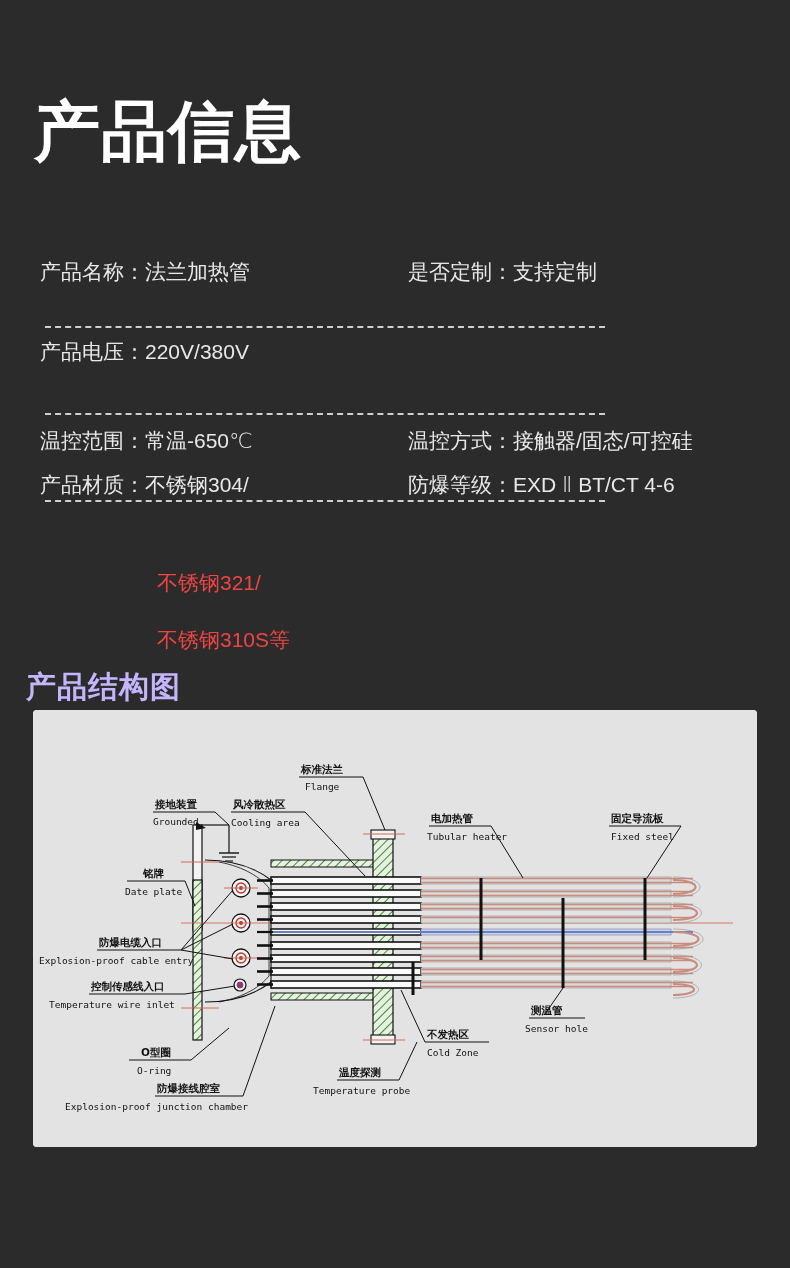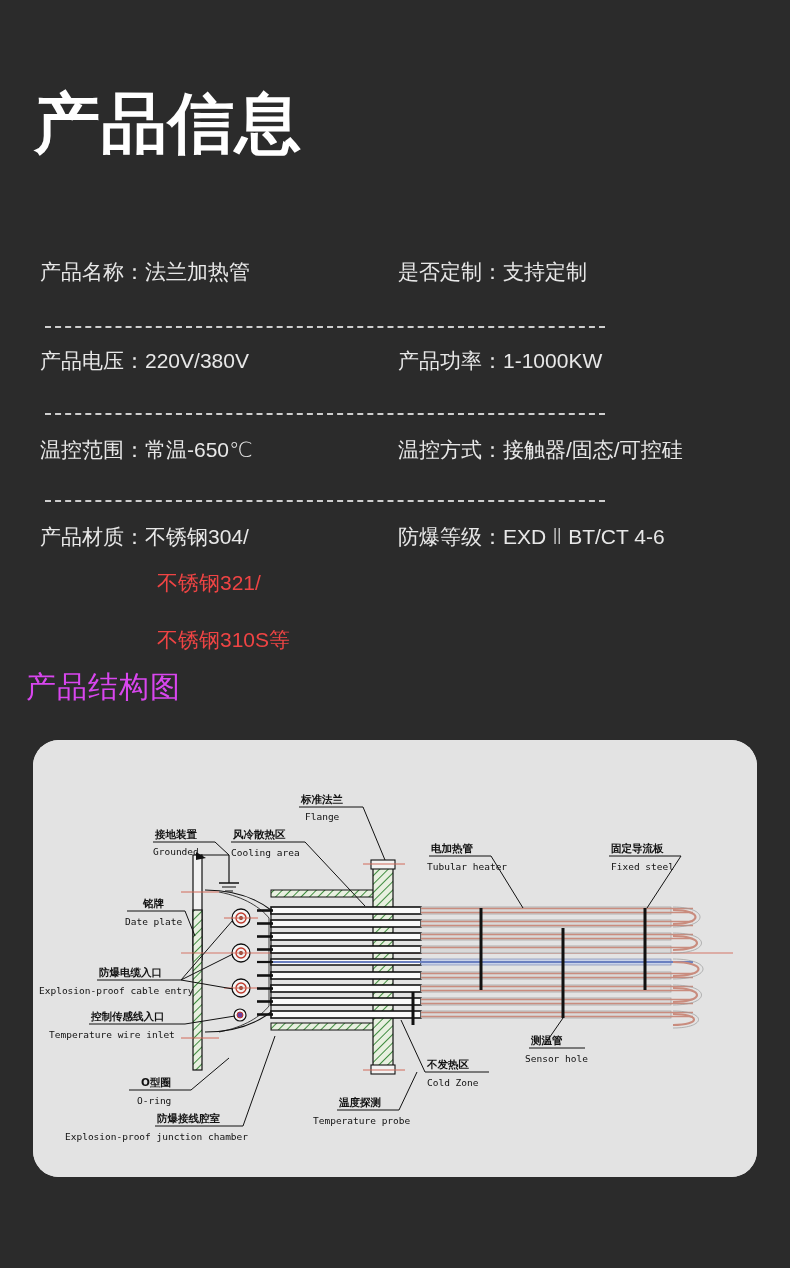--- a/index.html
+++ b/index.html
@@ -7,21 +7,21 @@
     width: 790px; height: 1268px;
     background: #2b2b2b;
     font-family: "Liberation Sans", "DejaVu Sans", sans-serif;
     overflow: hidden;
   }
   .page { position: relative; width: 790px; height: 1268px; background: #2b2b2b; }
 
   
   .main-title {
     position: absolute;
-    left: 34px; top: 90px;
+    left: 34px; top: 98px;
     font-size: 66px;
     font-weight: bold;
     color: #ffffff;
     letter-spacing: 1px;
     line-height: 1;
   }
 
   
   .spec-table {
     position: absolute;
@@ -35,21 +35,21 @@
     height: 44px;
   }
   .spec-cell {
     font-size: 21px;
     color: #e8e8e8;
     line-height: 28px;
     white-space: nowrap;
     font-weight: 300;
   }
   .spec-cell.left  { position: absolute; left: 40px; }
-  .spec-cell.right { position: absolute; left: 398px; text-align: right; }
+  .spec-cell.right { position: absolute; left: 408px; text-align: right; }
   .spec-label { color: #e8e8e8; }
   .spec-value { color: #e8e8e8; }
 
   .divider {
     position: absolute;
     left: 45px;
     width: 560px;
     height: 0;
     border-top: 2px dashed #cfcfcf;
   }
@@ -67,32 +67,32 @@
     font-weight: 300;
   }
   .cont-line.c1 { top: 311px; }
   .cont-line.c2 { top: 368px; }
 
   
   .section-title {
     position: absolute;
     left: 26px; top: 667px;
     font-size: 30px;
-    font-weight: normal;
-    color: #d946ef;
+    font-weight: bold;
+    color: #c4b5fd;
     letter-spacing: 1px;
   }
 
   
   .diagram-card {
     position: absolute;
-    left: 33px; top: 740px;
+    left: 33px; top: 710px;
     width: 724px; height: 437px;
     background: #e3e3e3;
-    border-radius: 26px;
+    border-radius: 4px;
     overflow: hidden;
   }
   .diagram-svg { display: block; width: 724px; height: 437px; }
 
   
   .lbl-cn { font-family: "DejaVu Sans", sans-serif; font-size: 10.5px; font-weight: bold; fill: #111; }
   .lbl-en { font-family: "DejaVu Sans Mono", monospace; font-size: 9.5px; fill: #111; }
   .leader { stroke: #111; stroke-width: 1; fill: none; }
   .underline { stroke: #111; stroke-width: 1; }
 </style>
@@ -109,43 +109,40 @@
       <div class="spec-cell left">
         <span class="spec-label">产品名称：</span><span class="spec-value">法兰加热管</span>
       </div>
       <div class="spec-cell right">
         <span class="spec-label">是否定制：</span><span class="spec-value">支持定制</span>
       </div>
     </div>
 
     <div class="divider d1"></div>
 
-    <div class="spec-row" style="margin-top:45px">
+    <div class="spec-row" style="margin-top:36px">
       <div class="spec-cell left">
         <span class="spec-label">产品电压：</span><span class="spec-value">220V/380V</span>
-      </div>
-      <div class="spec-cell right">
-        <span class="spec-label">产品功率：</span><span class="spec-value">1-1000KW</span>
       </div>
     </div>
 
     <div class="divider d2"></div>
 
     <div class="spec-row" style="margin-top:45px">
       <div class="spec-cell left">
         <span class="spec-label">温控范围：</span><span class="spec-value">常温-650℃</span>
       </div>
       <div class="spec-cell right">
         <span class="spec-label">温控方式：</span><span class="spec-value">接触器/固态/可控硅</span>
       </div>
     </div>
 
     <div class="divider d3"></div>
 
-    <div class="spec-row" style="margin-top:43px">
+    <div class="spec-row" style="">
       <div class="spec-cell left">
         <span class="spec-label">产品材质：</span><span class="spec-value">不锈钢304/</span>
       </div>
       <div class="spec-cell right">
         <span class="spec-label">防爆等级：</span><span class="spec-value">EXD Ⅱ BT/CT 4-6</span>
       </div>
     </div>
 
     <div class="cont-line c1">不锈钢321/</div>
     <div class="cont-line c2">不锈钢310S等</div>

